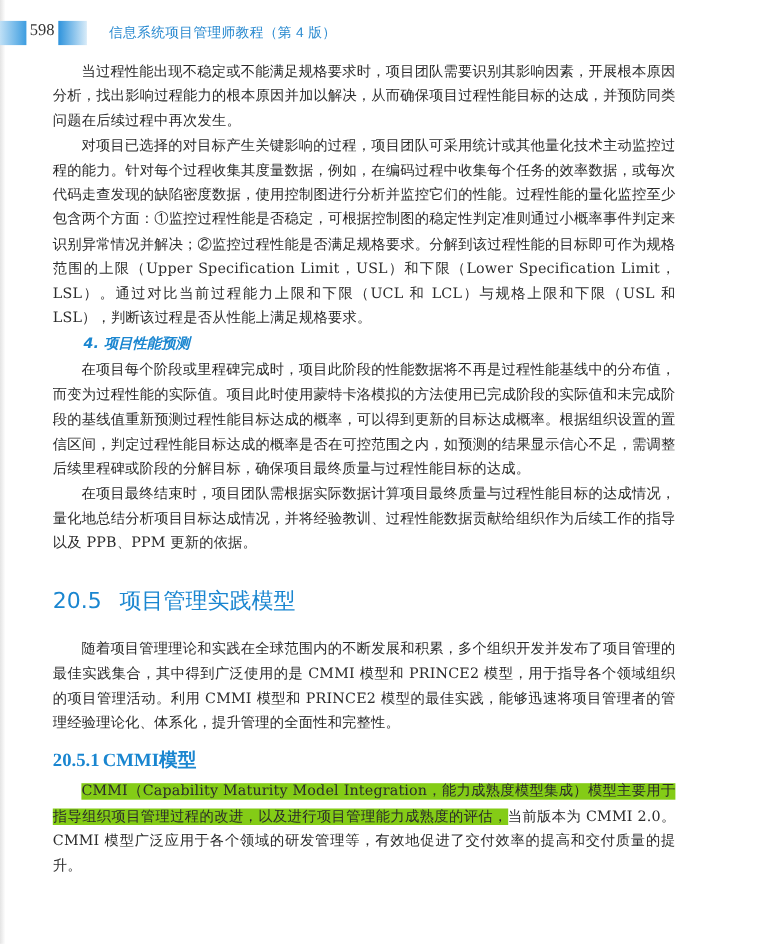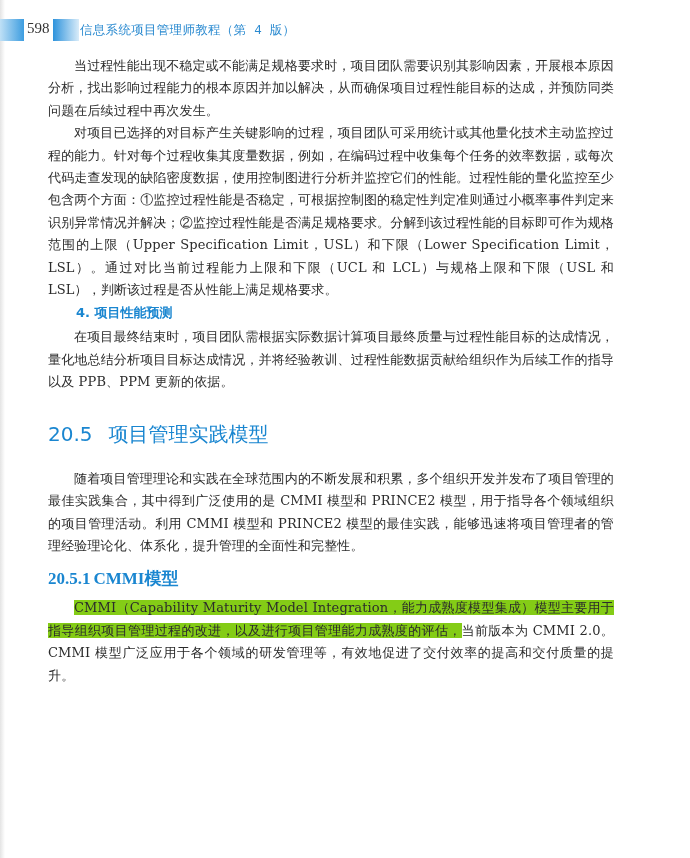--- a/index.html
+++ b/index.html
@@ -21,31 +21,31 @@
   }
   .page-num {
     position: absolute; left: 27px; top: 1px; font-size: 15px; color: #333;
     font-family: "Liberation Serif", serif;
   }
   .hdr-bar2 {
     position: absolute; left: 53px; top: 0; width: 26px; height: 22px;
     background: linear-gradient(to right, #2e93dc, #d9ecf9);
   }
   .book-title {
-    position: absolute; left: 80px; top: 3px; font-size: 12.5px; color: #2a8ad0;
-    font-family: Liberation Mono, monospace; letter-spacing: 0.3px;
+    position: absolute; left: 99px; top: 3px; font-size: 12.5px; color: #2a8ad0;
+    font-family: Liberation Sans, sans-serif; letter-spacing: 0.3px;
   }
   .content { position: absolute; left: 48px; top: 55px; width: 566px; }
   p {
     margin: 0; font-size: 13px; line-height: 22.4px; text-align: justify;
     text-indent: 2em; letter-spacing: 0.15px;
   }
   .h4 {
     color: #1a86d0; font-weight: bold; font-size: 13px; margin: 2px 0 3px 28px;
-    font-family: "DejaVu Sans", sans-serif; line-height: 20px;
+    font-family: "DejaVu Sans", sans-serif; line-height: 20px; font-style: italic;
   }
   .h2 {
     color: #1a86d0; font-size: 20px; margin: 26px 0 20px 0; line-height: 28px;
     font-family: "DejaVu Sans", sans-serif;
   }
   .h2 .num { margin-right: 16px; }
   .h3 {
     color: #1a86d0; font-weight: bold; font-size: 17px; margin: 10px 0 6px 0;
     line-height: 24px; font-family: "Liberation Serif", serif;
   }
@@ -62,20 +62,21 @@
   <span class="page-num">598</span>
   <div class="hdr-bar2"></div>
   <span class="book-title">信息系统项目管理师教程（第 4 版）</span>
 </div>
 
 <div class="content">
   <p>当过程性能出现不稳定或不能满足规格要求时，项目团队需要识别其影响因素，开展根本原因分析，找出影响过程能力的根本原因并加以解决，从而确保项目过程性能目标的达成，并预防同类问题在后续过程中再次发生。</p>
   <p>对项目已选择的对目标产生关键影响的过程，项目团队可采用统计或其他量化技术主动监控过程的能力。针对每个过程收集其度量数据，例如，在编码过程中收集每个任务的效率数据，或每次代码走查发现的缺陷密度数据，使用控制图进行分析并监控它们的性能。过程性能的量化监控至少包含两个方面：①监控过程性能是否稳定，可根据控制图的稳定性判定准则通过小概率事件判定来识别异常情况并解决；②监控过程性能是否满足规格要求。分解到该过程性能的目标即可作为规格范围的上限（Upper Specification Limit，USL）和下限（Lower Specification Limit，LSL）。通过对比当前过程能力上限和下限（UCL 和 LCL）与规格上限和下限（USL 和 LSL），判断该过程是否从性能上满足规格要求。</p>
 
   <div class="h4">4. 项目性能预测</div>
+  <p>在项目每个阶段或里程碑完成时，项目此阶段的性能数据将不再是过程性能基线中的分布值，而变为过程性能的实际值。项目此时使用蒙特卡洛模拟的方法使用已完成阶段的实际值和未完成阶段的基线值重新预测过程性能目标达成的概率，可以得到更新的目标达成概率。根据组织设置的置信区间，判定过程性能目标达成的概率是否在可控范围之内，如预测的结果显示信心不足，需调整后续里程碑或阶段的分解目标，确保项目最终质量与过程性能目标的达成。</p>
   <p>在项目最终结束时，项目团队需根据实际数据计算项目最终质量与过程性能目标的达成情况，量化地总结分析项目目标达成情况，并将经验教训、过程性能数据贡献给组织作为后续工作的指导以及 PPB、PPM 更新的依据。</p>
 
   <div class="h2">
     <span class="num">20.5</span><span>项目管理实践模型</span>
   </div>
   <p>随着项目管理理论和实践在全球范围内的不断发展和积累，多个组织开发并发布了项目管理的最佳实践集合，其中得到广泛使用的是 CMMI 模型和 PRINCE2 模型，用于指导各个领域组织的项目管理活动。利用 CMMI 模型和 PRINCE2 模型的最佳实践，能够迅速将项目管理者的管理经验理论化、体系化，提升管理的全面性和完整性。</p>
 
   <div class="h3">
     <span class="num">20.5.1</span><span>CMMI模型</span>
   </div>

